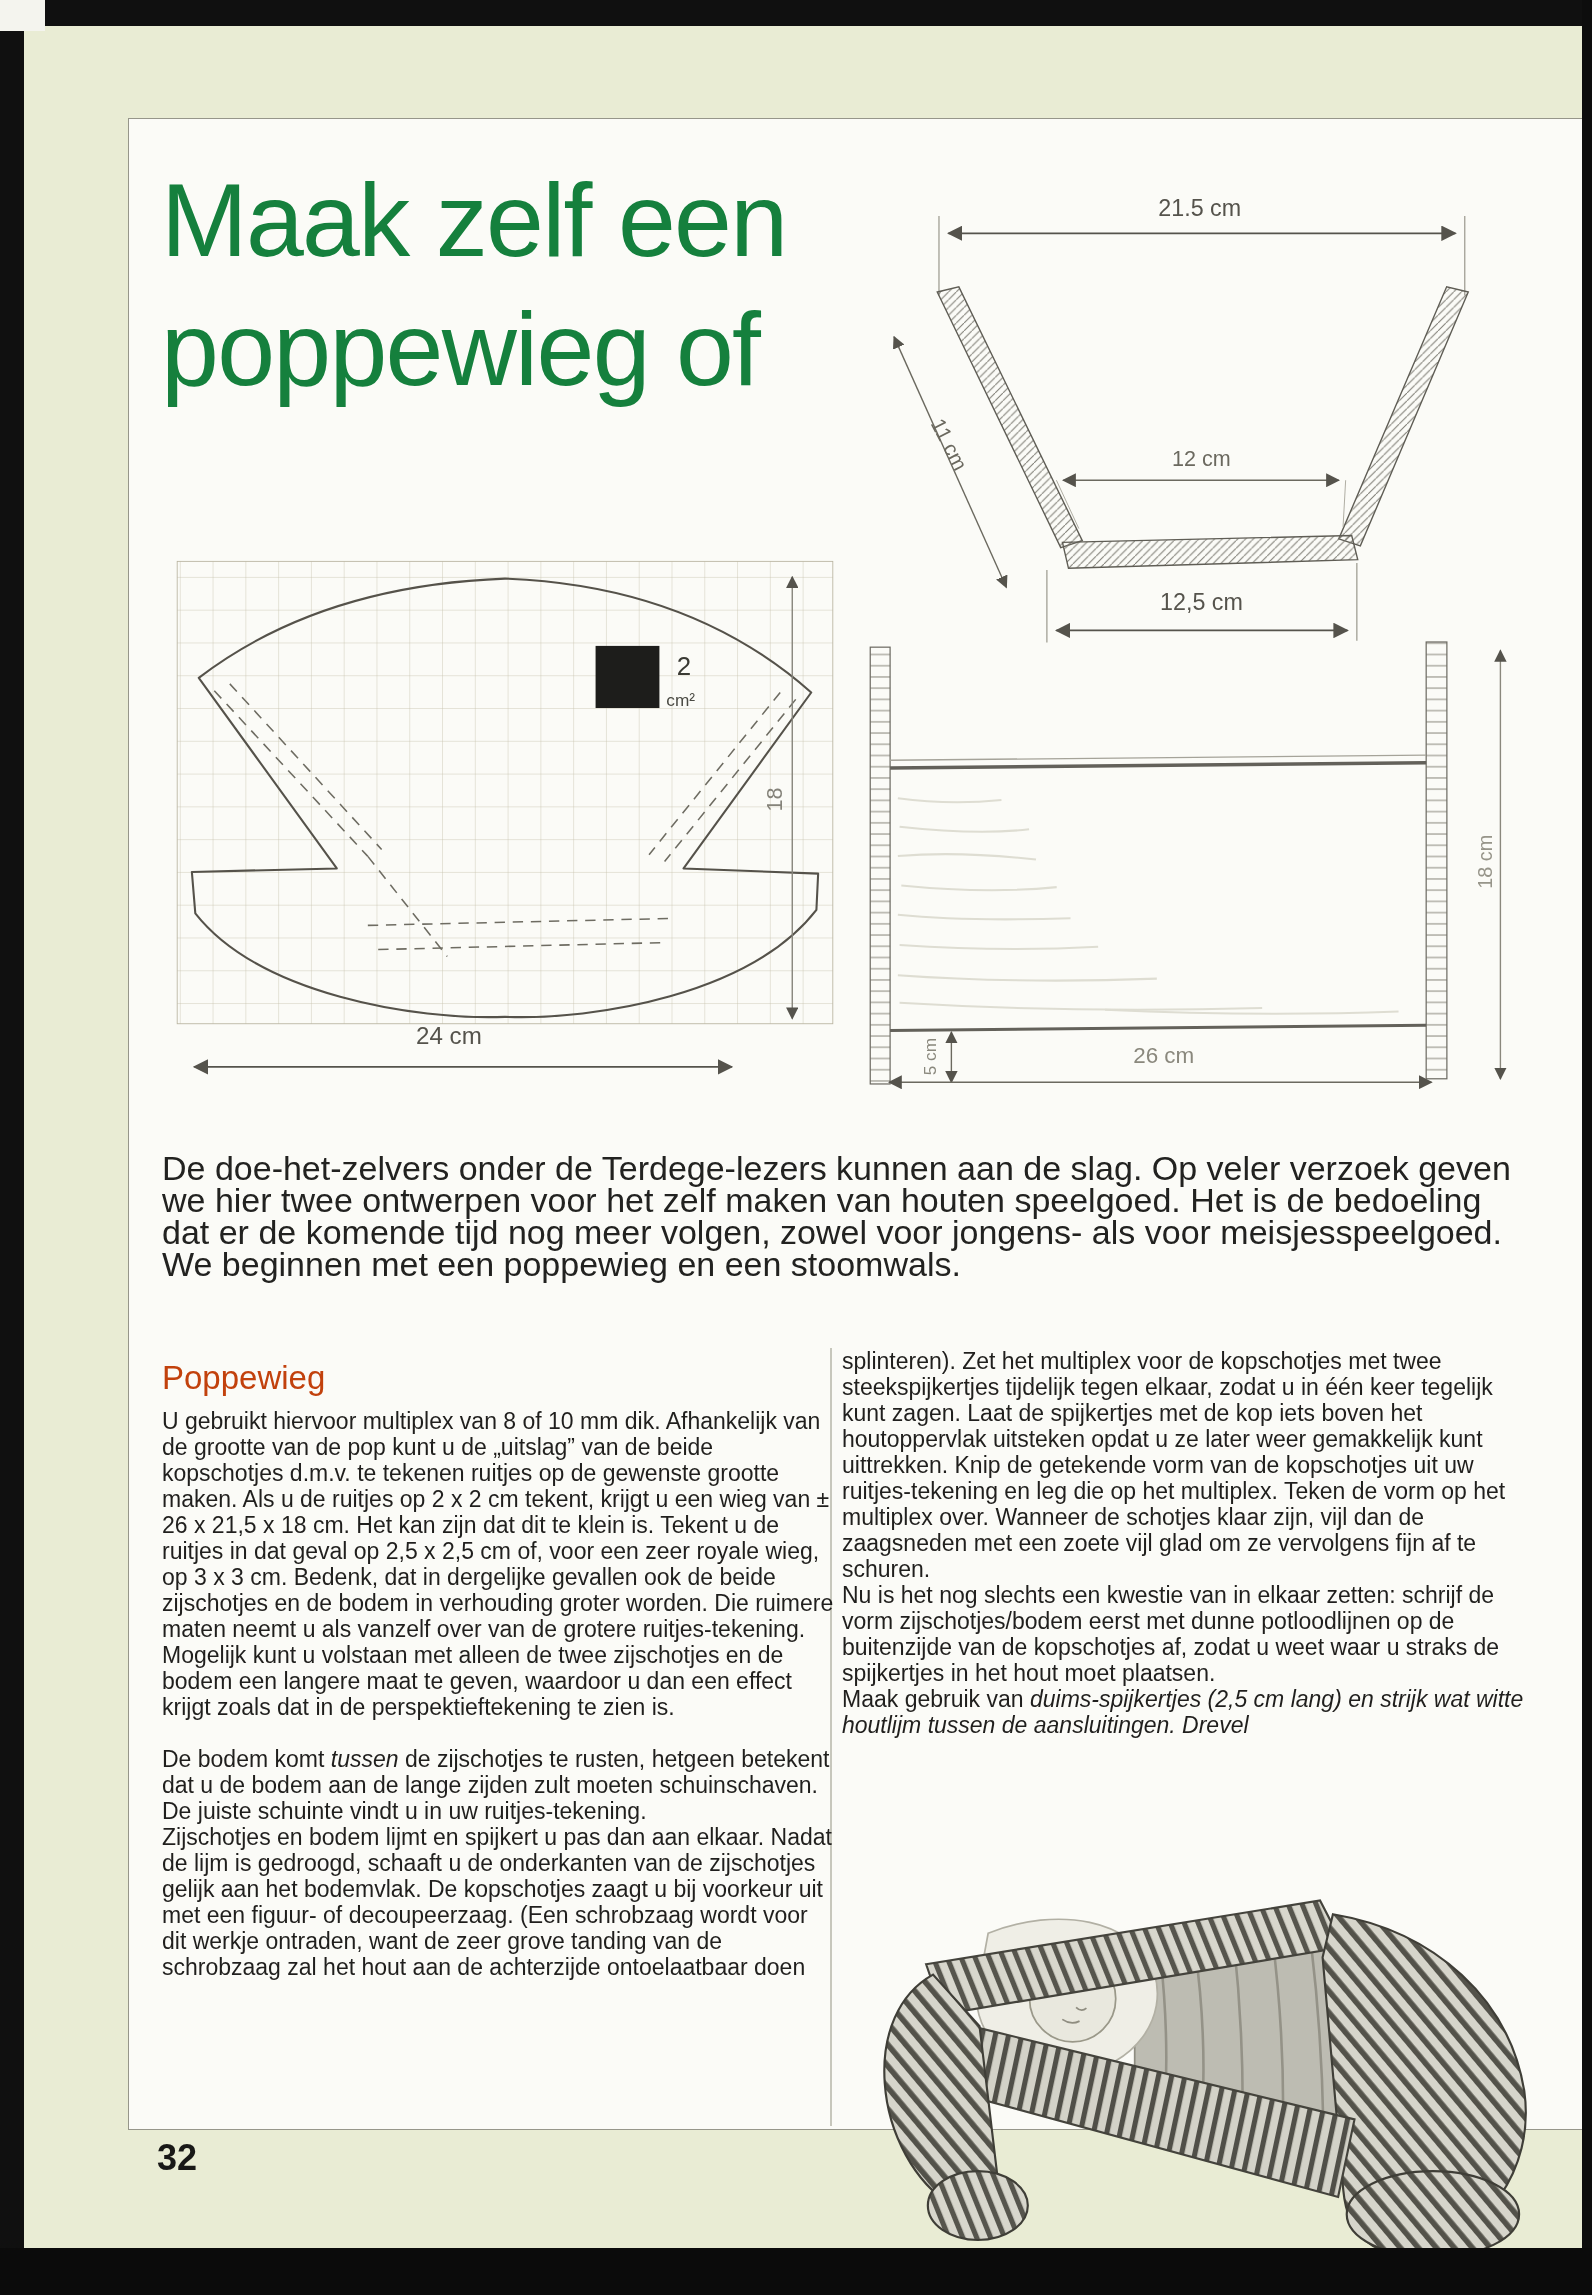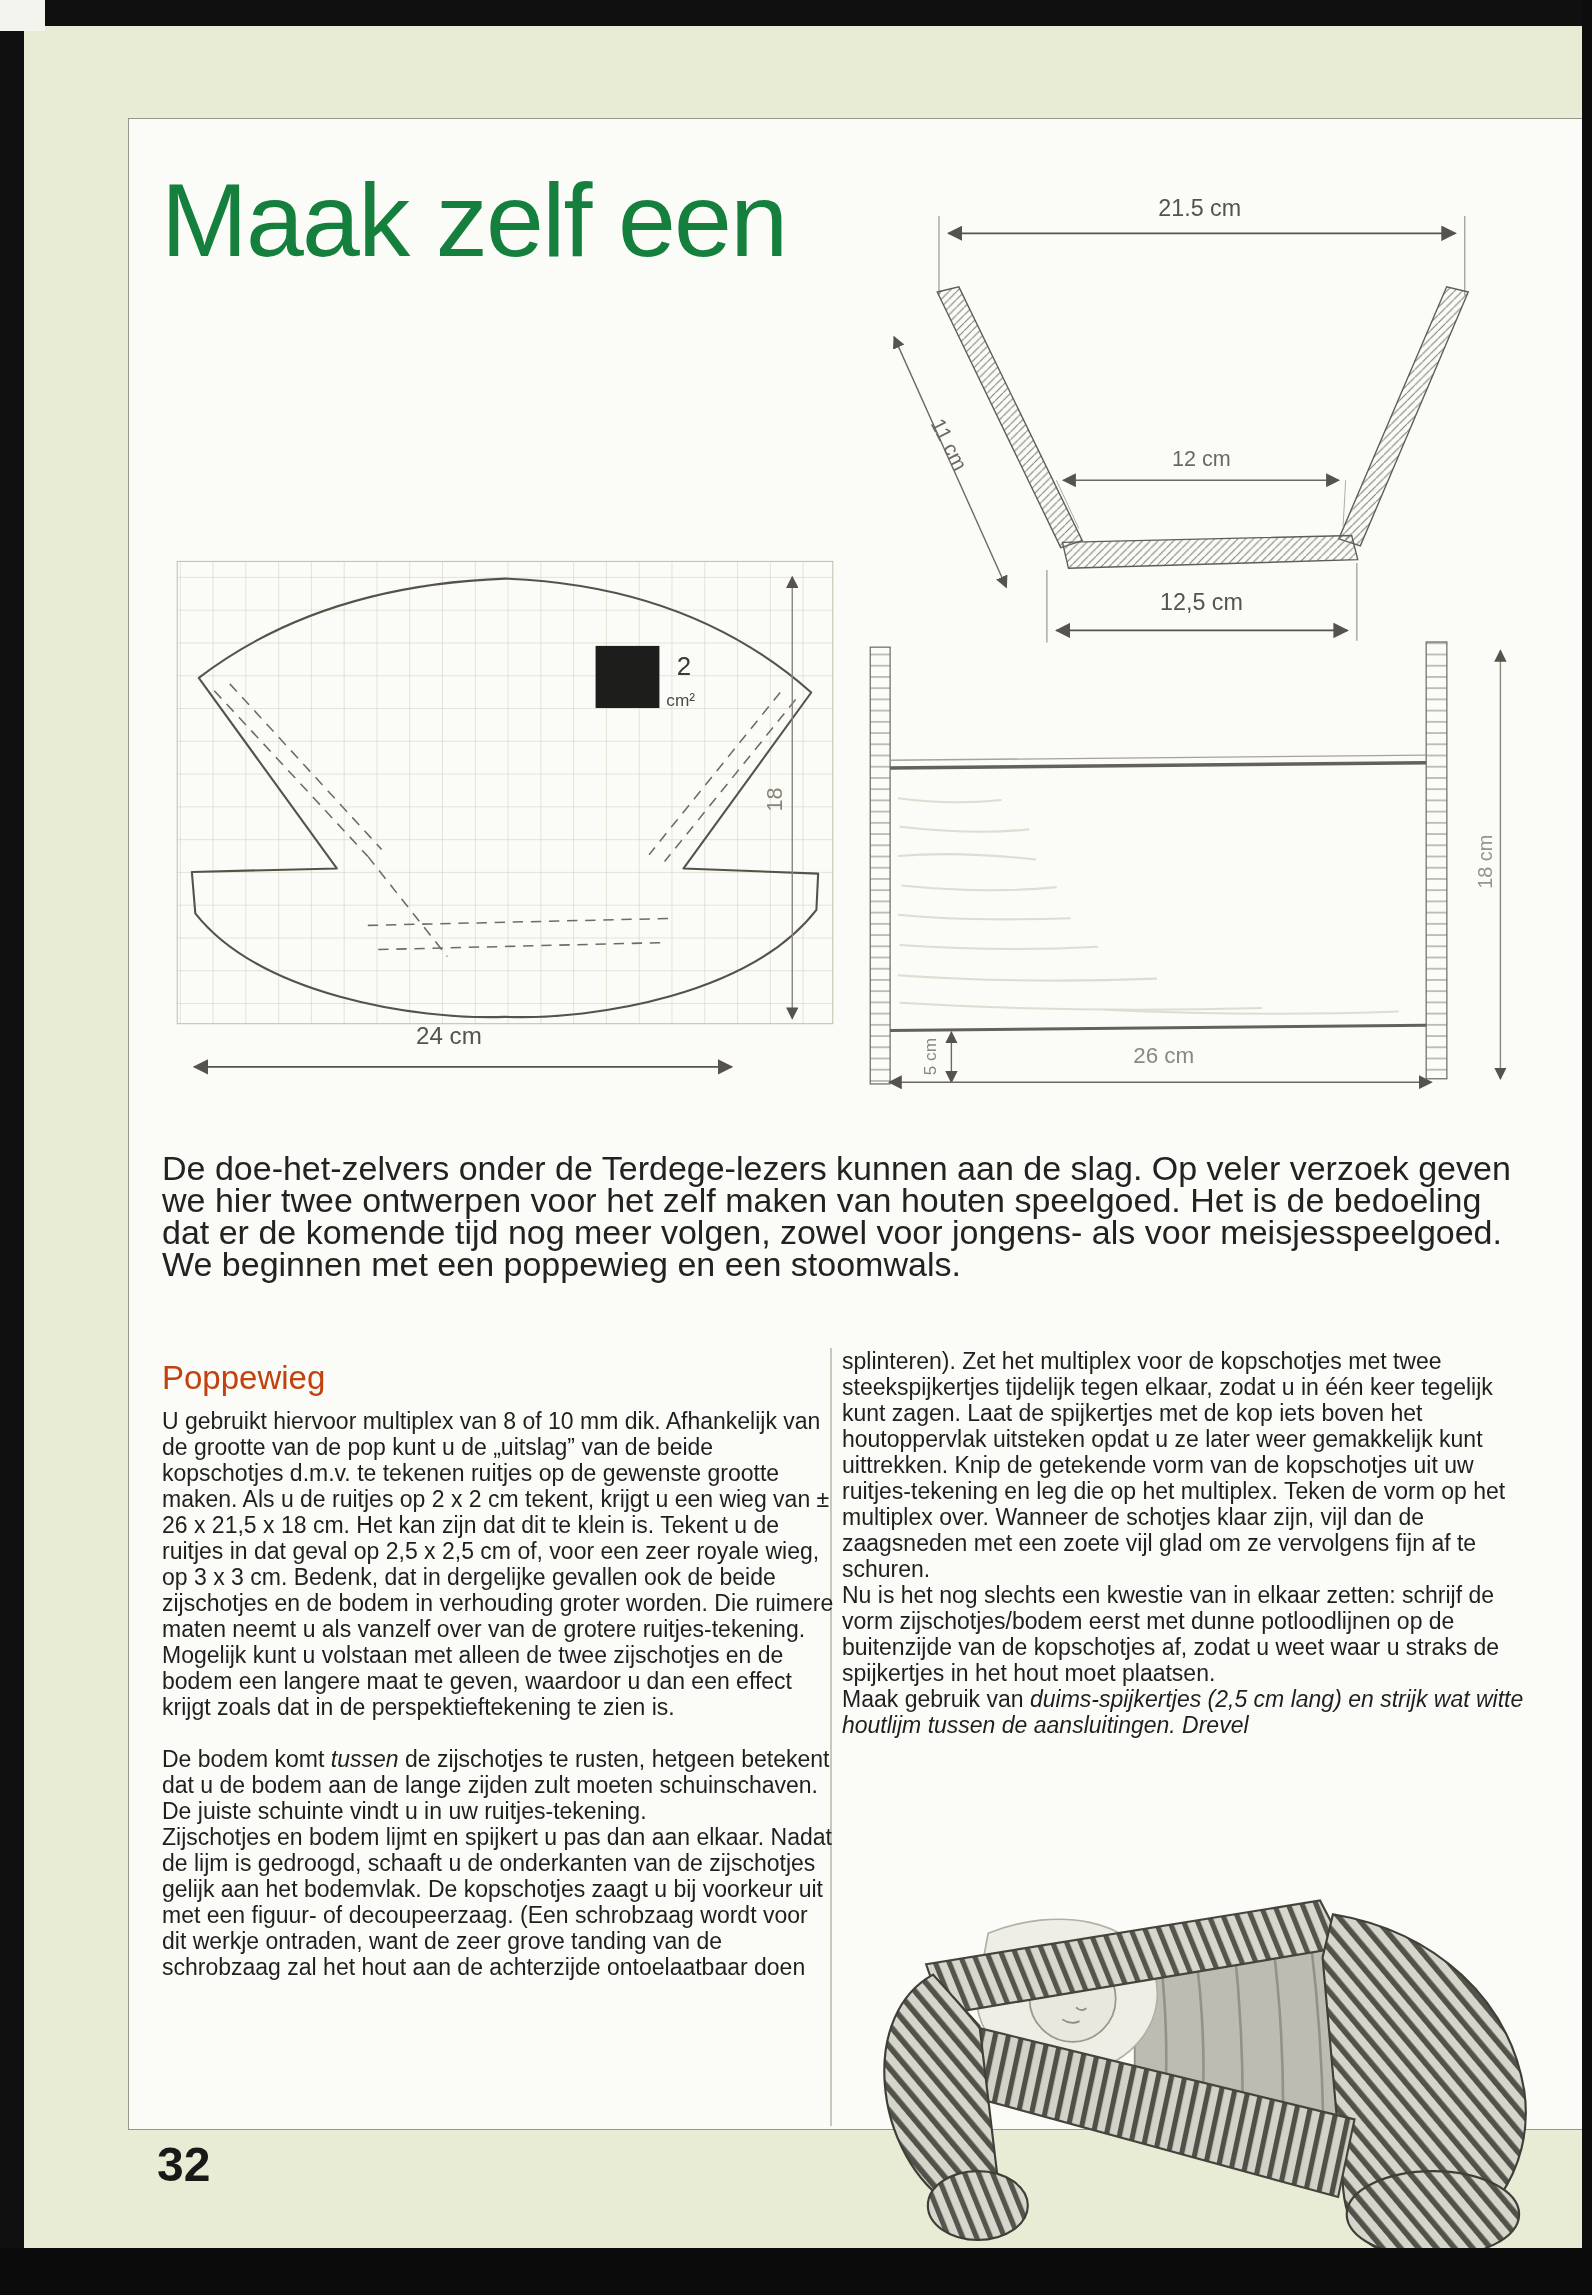--- a/index.html
+++ b/index.html
@@ -16,35 +16,36 @@
               font-size:104px;line-height:129px;letter-spacing:-1.7px;font-weight:400;}
   .intro{position:absolute;left:162px;top:1152px;width:1357px;font-size:34px;line-height:32px;
          color:#222220;}
   .col-left{position:absolute;left:162px;top:1360px;width:675px;font-size:23px;line-height:26px;color:#201f1d;}
   .col-right{position:absolute;left:842px;top:1348px;width:683px;font-size:23px;line-height:26px;color:#201f1d;}
   .col-rule{position:absolute;left:830px;top:1348px;width:1.7px;height:778px;background:#c7c7bc;}
   .article-heading{color:#c2410c;font-size:33px;line-height:36px;margin:0 0 12px 0;font-weight:400;}
   .col-left p,.col-right p{margin:0;}
   .gap-before{margin-top:26px !important;}
   em{font-style:italic;}
-  .page-number{position:absolute;left:157px;top:2137px;font-size:48px;font-weight:700;color:#191917;}
+  .page-number{position:absolute;left:157px;top:2137px;font-size:36px;font-weight:700;color:#191917;}
   svg text{font-family:"Liberation Sans",sans-serif;}
   .diagram{position:absolute;}
 </style>
 </head>
 <body>
 
 <div id="canvas">
   <div class="paper"></div>
   <div class="corner-nick"></div>
 
   <div class="content-box"></div>
 
   <div class="page-title">
     <div>Maak zelf een</div>
+    <div>poppewieg of</div>
   </div>
 
   <svg class="diagram" style="left:863px;top:121px;" width="708" height="557" viewBox="0 0 820 645">
     <defs>
       <pattern id="hx" patternUnits="userSpaceOnUse" width="9" height="9">
         <path d="M0,9 L9,0" stroke="#7d7b73" stroke-width="1.2" fill="none"></path>
       </pattern>
       <marker id="ar1" viewBox="0 0 10 10" refX="9" refY="5" markerWidth="9" markerHeight="9" orient="auto-start-reverse">
         <path d="M0,0L10,5L0,10z" fill="#55534c"></path>
       </marker>

